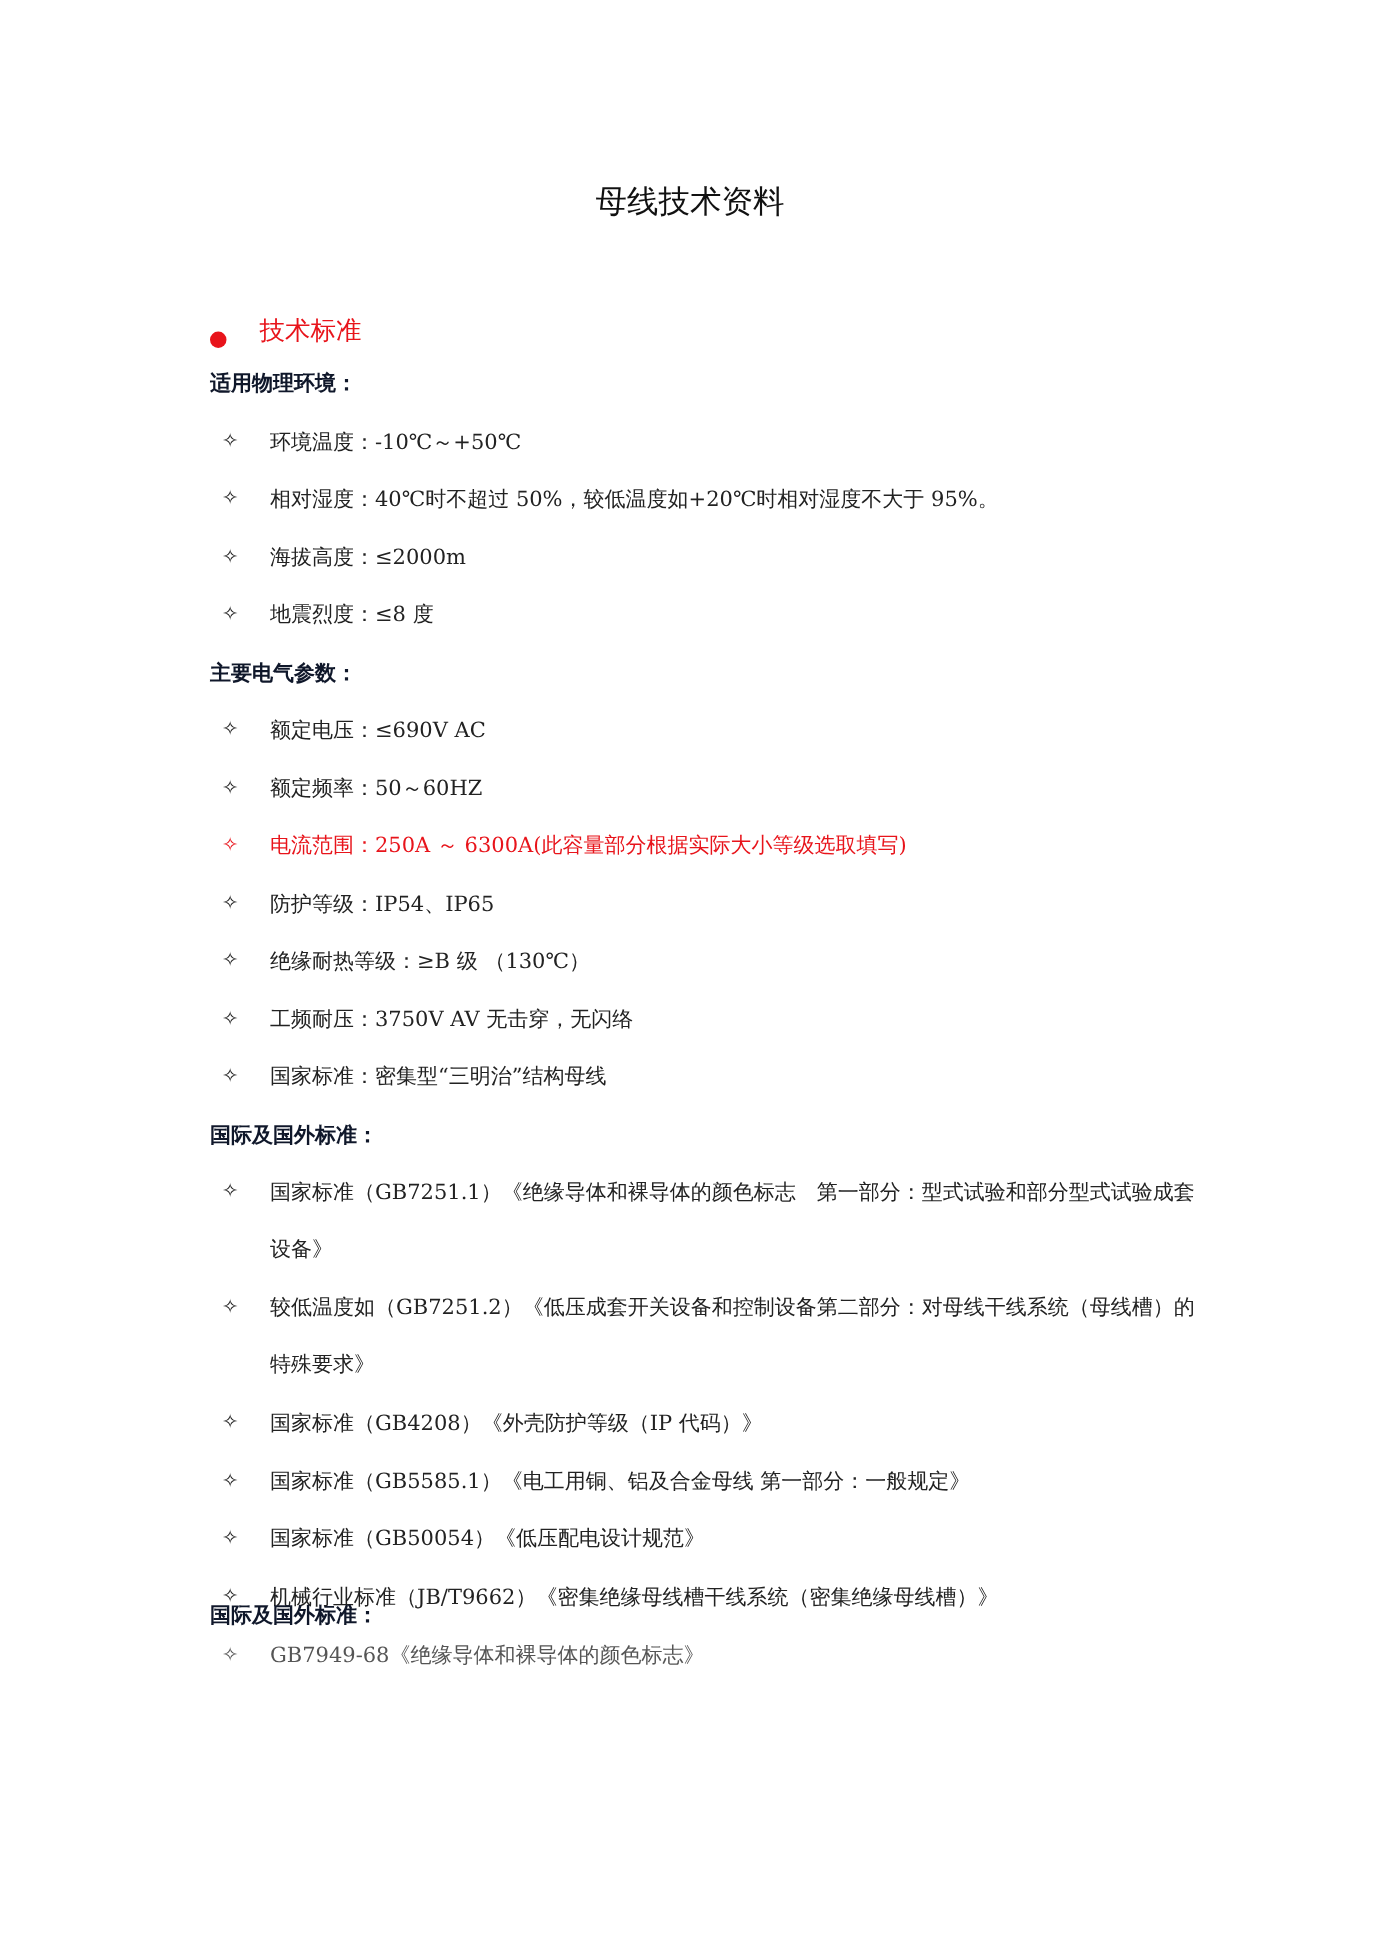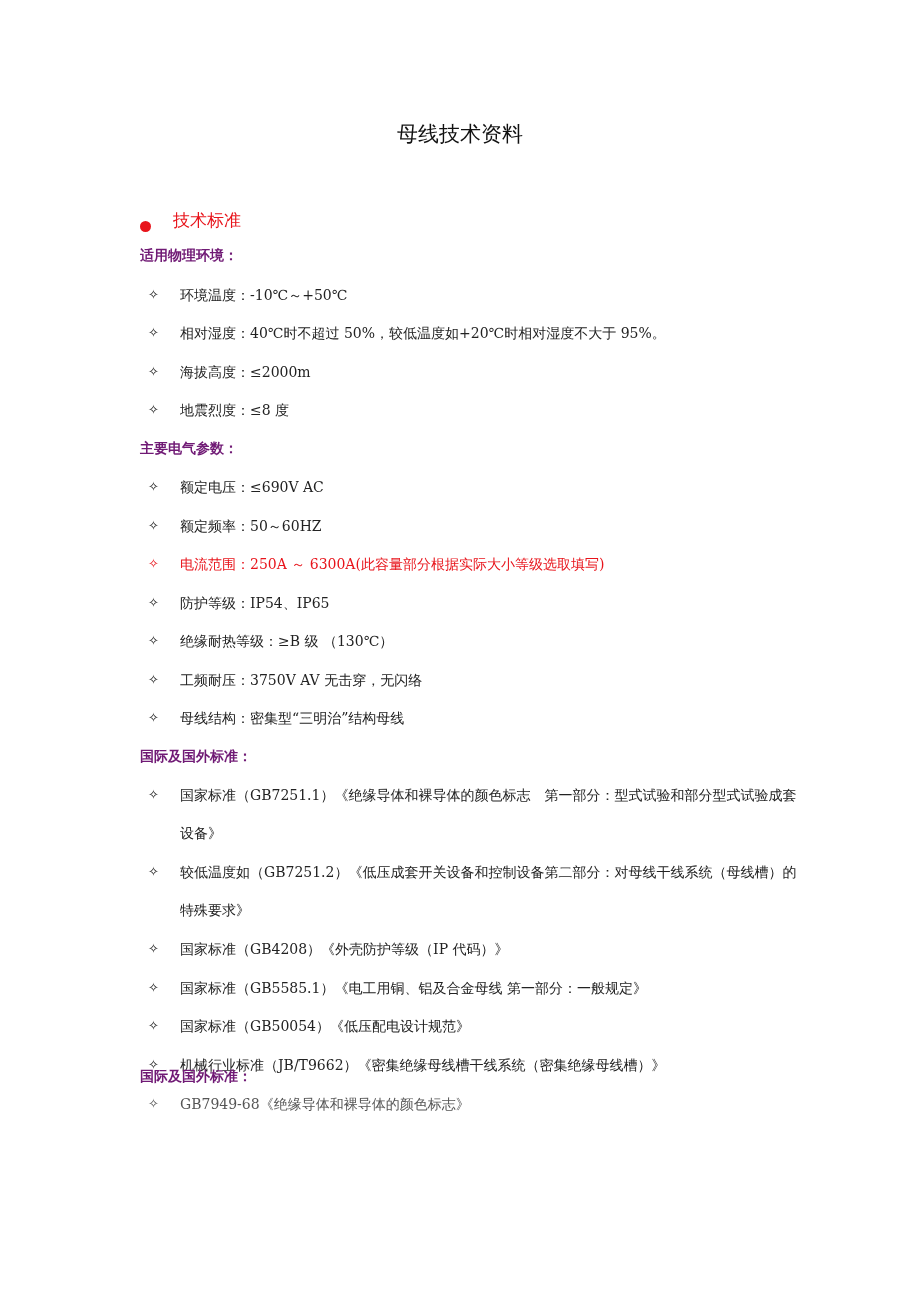--- a/index.html
+++ b/index.html
@@ -9,21 +9,21 @@
       position: absolute; top: 120px; left: 0; width: 920px; text-align: center;
       font-family: "DejaVu Sans", sans-serif; font-size: 21px; font-weight: normal; color: #111;
     }
     .section-head {
       position: absolute; left: 140px; top: 204px; height: 28px; display: flex; align-items: flex-end;
       font-family: "DejaVu Sans", sans-serif; font-size: 17px; color: #e8141b;
     }
     .red-dot { width: 11px; height: 11px; border-radius: 50%; background: #e8141b; margin-right: 22px; }
     .subhead {
       position: absolute; left: 140px; font-family: Liberation Mono, monospace;
-      font-size: 14px; font-weight: bold; color: #701a75;
+      font-size: 14px; font-weight: bold; color: #0f172a;
     }
     .item {
       position: absolute; left: 148px; display: flex; align-items: flex-start;
       font-family: "DejaVu Serif", serif; font-size: 14px; color: #222; line-height: 38px;
     }
     .item .bullet { width: 32px; flex: none; font-family: "DejaVu Sans", sans-serif; font-size: 13px; }
     .item .text { width: 620px; }
     .item.red { color: #e8141b; }
     .item.gray { color: #555; }
   </style>
@@ -76,21 +76,21 @@
   <div class="item" style="top:622px">
       <span class="bullet">✧</span>
       <span class="text">绝缘耐热等级：≥B 级 （130℃）</span>
     </div>
   <div class="item" style="top:661px">
       <span class="bullet">✧</span>
       <span class="text">工频耐压：3750V AV 无击穿，无闪络</span>
     </div>
   <div class="item" style="top:699px">
       <span class="bullet">✧</span>
-      <span class="text">母线结构：密集型“三明治”结构母线</span>
+      <span class="text">国家标准：密集型“三明治”结构母线</span>
     </div>
 
   <div class="subhead" style="top:748px">国际及国外标准：</div>
   <div class="item" style="top:776px">
       <span class="bullet">✧</span>
       <span class="text">国家标准（GB7251.1）《绝缘导体和裸导体的颜色标志　第一部分：型式试验和部分型式试验成套设备》</span>
     </div>
   <div class="item" style="top:853px">
       <span class="bullet">✧</span>
       <span class="text">较低温度如（GB7251.2）《低压成套开关设备和控制设备第二部分：对母线干线系统（母线槽）的特殊要求》</span>

